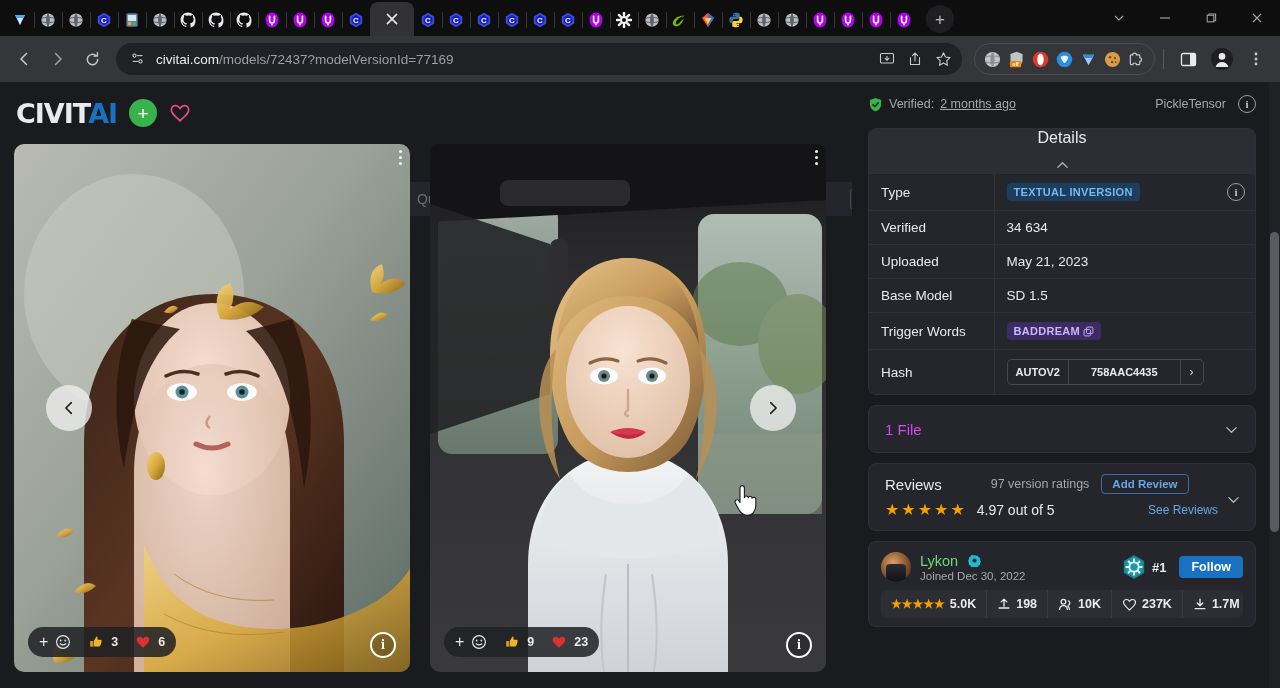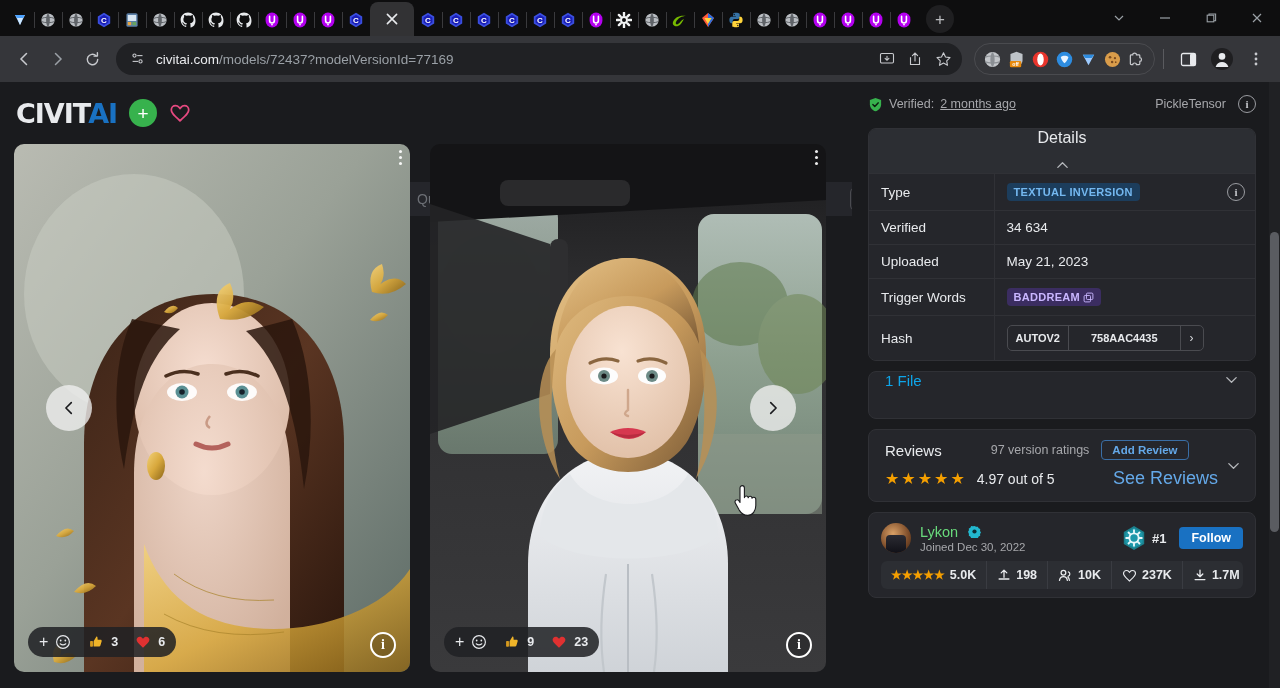--- a/index.html
+++ b/index.html
@@ -222,37 +222,37 @@
     display:flex; align-items:center; padding: 0 22px;
     font-size: 11px; font-weight: 700; color: #e8eaed;
     border-right: 1px solid #4a4b50;
   }
   .hashgrp .hb {
     display:flex; align-items:center; justify-content:center; width: 22px;
     color: #d5d7db; font-size: 12px;
   }
 
   .filecard {
-    height: 46px; display: flex; justify-content: space-between;
-    padding: 0 16px; font-size: 15px; color: #0ea5e9;
+    height: 46px; display: flex; align-items: center; justify-content: space-between;
+    padding: 0 16px; font-size: 15px; color: #d946ef;
   }
 
   .reviewcard { padding: 10px 14px 12px 16px; display: flex; align-items: flex-start; gap: 8px;}
   .rv-left { flex: 1 1 auto; }
   .rv-row1 { display: flex; align-items: center; gap: 12px; }
   .rv-title { font-size: 15px; color: #e8eaed; font-weight: 400;}
   .rv-sub { font-size: 12.5px; color: #a6a7ab; margin-left: 37px; }
   .addreview {
     border: 1px solid #3a6ea5; border-radius: 4px; padding: 3px 10px;
     color: #64a8e8; font-size: 11.5px; font-weight: 700; white-space: nowrap;
   }
   .rv-row2 { display: flex; align-items: center; gap: 12px; margin-top: 8px; }
   .stars { display: flex; gap: 2px; color: #f59f00; font-size: 16px; line-height: 1;}
   .rv-score { font-size: 14px; color: #e8eaed; }
-  .seereviews { color: #64a8e8; font-size: 18px; margin-left: auto; }
+  .seereviews { color: #64a8e8; font-size: 12px; margin-left: auto; }
   .rv-right { display: flex; flex-direction: column; justify-content: center; padding-top: 18px;}
 
   .creatorcard { padding: 10px 12px 8px 12px; }
   .cr-row { display: flex; align-items: center; gap: 9px; }
   .avatar {
     width: 30px; height: 30px; border-radius: 50%; flex: 0 0 auto;
     background: radial-gradient(circle at 40% 35%, #d9a066, #7a4a28 60%, #3a2316);
     position: relative; overflow: hidden;
   }
   .avatar::after{
@@ -918,20 +918,24 @@
                 <td class="k">Type</td>
                 <td class="v"><span class="badge blue">TEXTUAL INVERSION</span><span class="infoi">i</span></td>
               </tr>
               <tr>
                 <td class="k">Verified</td>
                 <td class="v">34 634</td>
               </tr>
               <tr>
                 <td class="k">Uploaded</td>
                 <td class="v">May 21, 2023</td>
+              </tr>
+              <tr>
+                <td class="k">Base Model</td>
+                <td class="v">SD 1.5</td>
               </tr>
               <tr>
                 <td class="k">Trigger Words</td>
                 <td class="v"><span class="badge violet">BADDREAM <span style="display:inline-block;vertical-align:-2px;"><svg width="11" height="11" viewBox="0 0 14 14">
                         <rect x="4.4" y="1.4" width="8.2" height="8.2" rx="1.4" stroke="#c9b6ff" stroke-width="1.2" fill="none"></rect>
                         <rect x="1.4" y="4.4" width="8.2" height="8.2" rx="1.4" stroke="#c9b6ff" stroke-width="1.2" fill="none"></rect>
                       </svg></span></span></td>
               </tr>
               <tr>
                 <td class="k">Hash</td>

